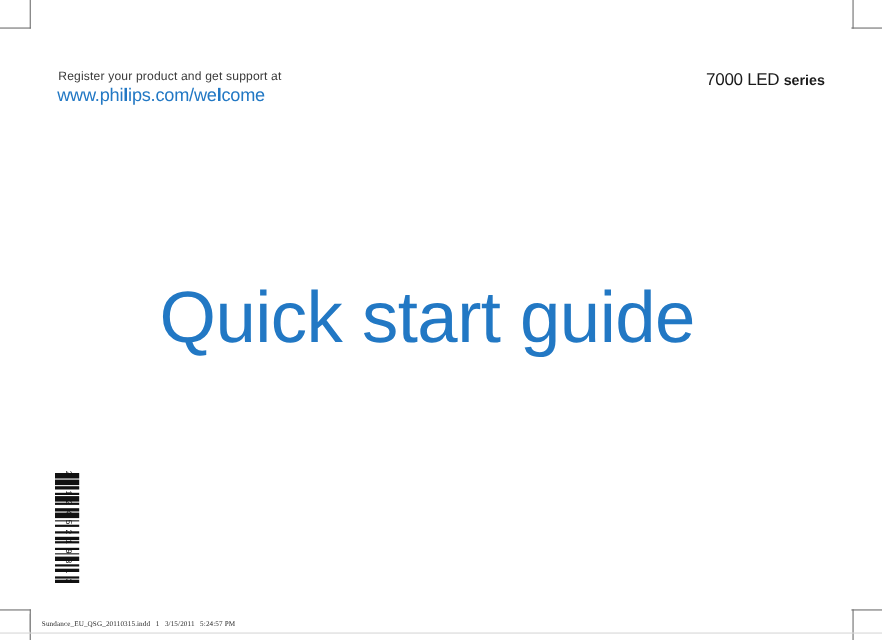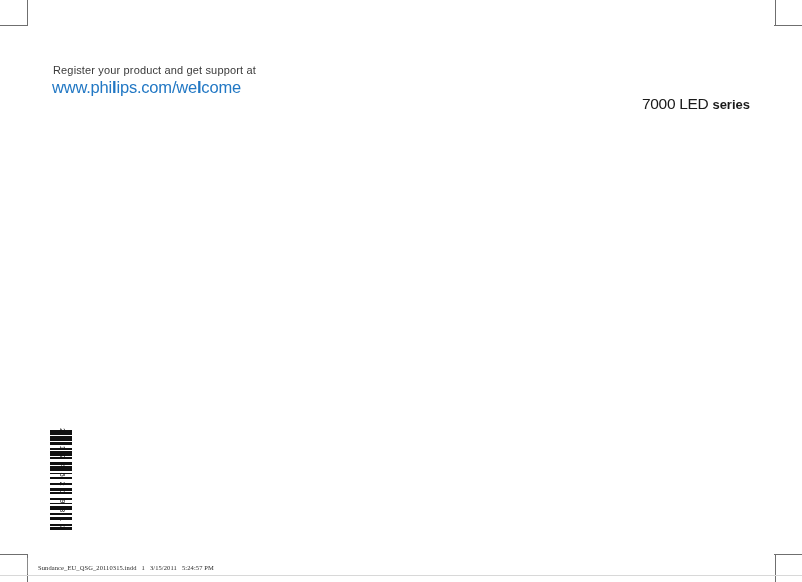--- a/index.html
+++ b/index.html
@@ -73,21 +73,20 @@
   }
 
   .series {
     position: absolute;
     right: 52px;
     top: 64px;
     font-size: 14.5px;
     color: #1a1a1a;
     white-space: nowrap;
     letter-spacing: -0.1px;
-    margin-top: 31px;
   }
   .series .model {
     font-weight: 500;
     font-size: 15.5px;
     letter-spacing: -0.3px;
   }
   .series .word {
     font-weight: bold;
     font-size: 13px;
     letter-spacing: 0px;
@@ -198,20 +197,21 @@
 
   <div class="welcome-url">
     <span>www.phi</span><span class="bold-l">l</span><span>ips.com/we</span><span class="bold-l">l</span><span>come</span>
   </div>
 
   <div class="series">
     <span class="model">7000 LED</span>
     <span class="word">series</span>
   </div>
 
+  <div class="main-title">Quick start guide</div>
 
   <div class="barcode-block">
     <div class="barcode-bars" id="barcode-bars">
         <div class="bar" style="height: 4.47761%; background: rgb(17, 17, 17);"></div>
         <div class="bar" style="height: 1.49254%; background: transparent;"></div>
         <div class="bar" style="height: 4.47761%; background: rgb(17, 17, 17);"></div>
         <div class="bar" style="height: 1.49254%; background: transparent;"></div>
         <div class="bar" style="height: 2.98507%; background: rgb(17, 17, 17);"></div>
         <div class="bar" style="height: 2.98507%; background: transparent;"></div>
         <div class="bar" style="height: 1.49254%; background: rgb(17, 17, 17);"></div>

